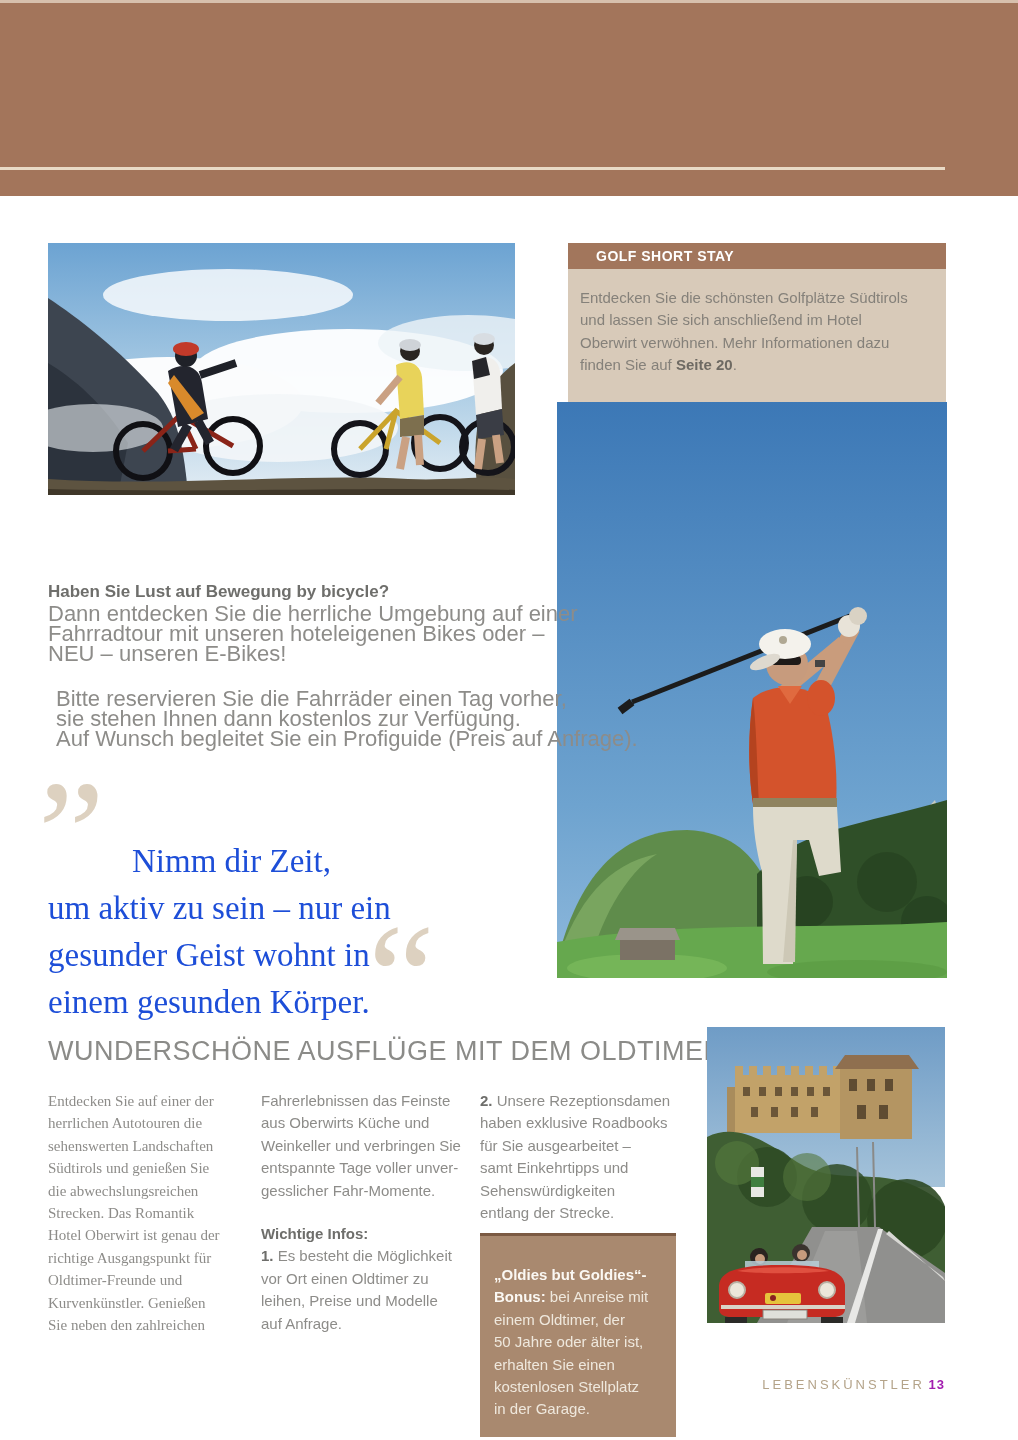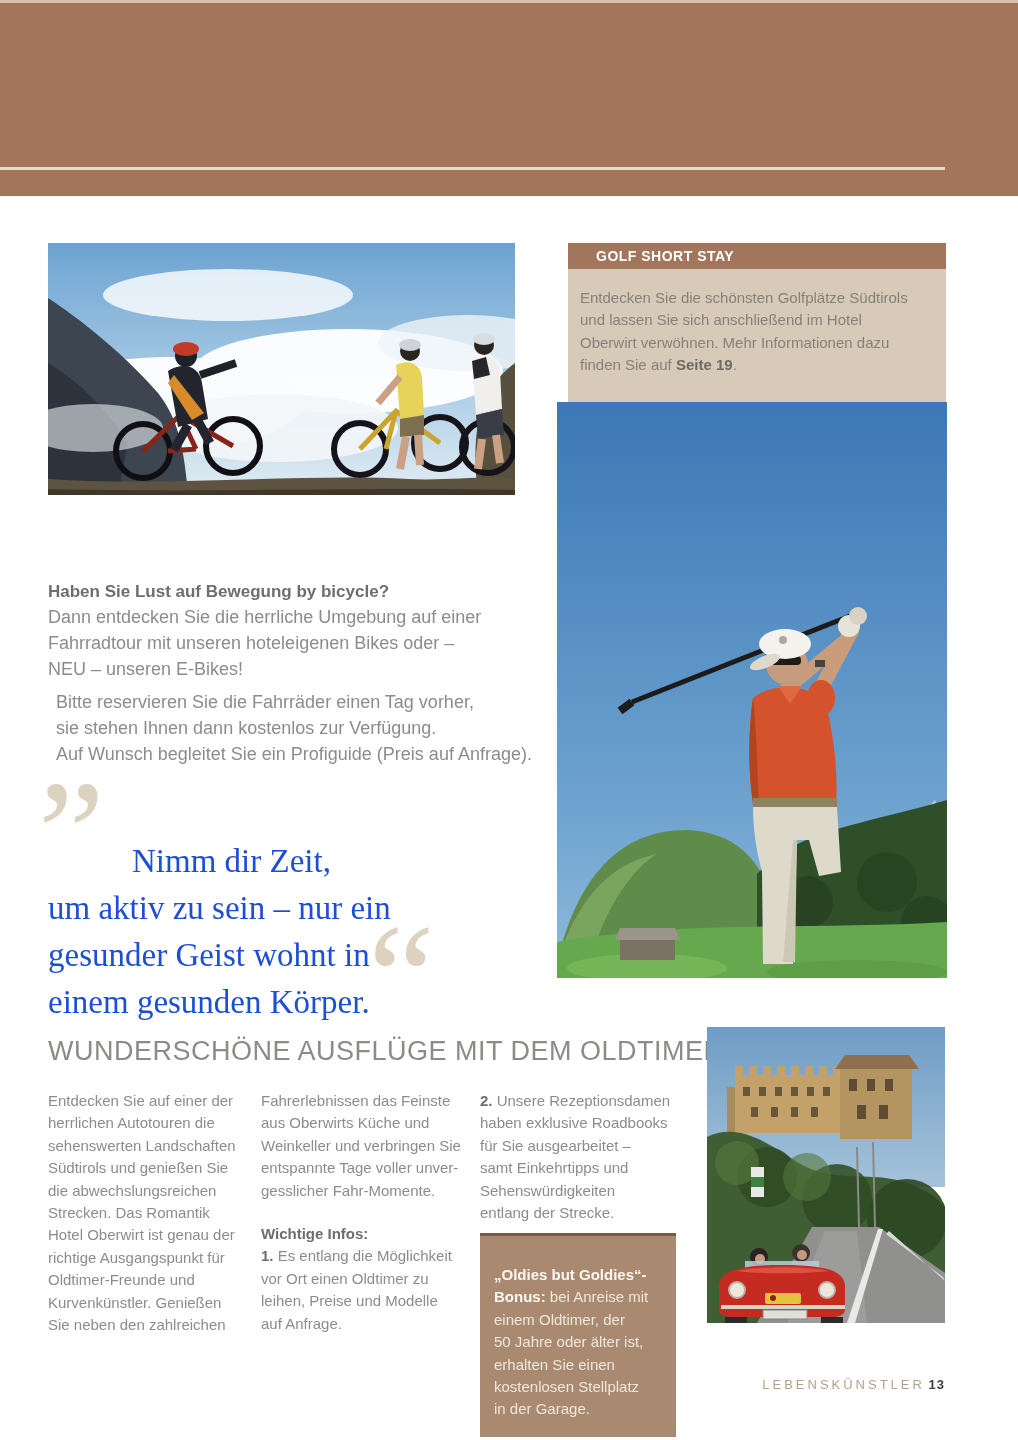--- a/index.html
+++ b/index.html
@@ -15,39 +15,39 @@
   .golf-box{left:568px;top:243px;width:378px;}
   .golf-box-header{height:26px;line-height:26px;background:#a2765c;color:#ffffff;
       font-weight:bold;font-size:14px;letter-spacing:.5px;padding-left:28px;}
   .golf-box-body{background:#d8cab9;color:#85817a;font-size:15px;line-height:22.4px;
       padding:18px 6px 32px 12px;}
   .golf-box-body b{color:#6e6a63;}
   
   .section-heading{font-size:27px;font-weight:400;color:#8b8b88;letter-spacing:.5px;}
   
   .lead{font-size:17px;font-weight:bold;color:#6e6e6b;}
-  .bodytext{font-size:18px;line-height:26px;color:#8d8c89;}
+  .bodytext{font-size:22px;line-height:20px;color:#8d8c89;}
   
   .quote-mark{font-family:"Liberation Serif",serif;font-size:150px;line-height:1;
       color:#ddd1c0;}
   .quote-text{font-family:"Liberation Serif",serif;font-size:33px;line-height:47px;
       color:#1d4ed8;text-indent:84px;}
   
   .col{font-size:15px;line-height:22.4px;color:#8d8c89;}
   .col .subhead{font-weight:bold;color:#6e6e6b;margin-top:21px;}
   .col b{color:#6e6e6b;}
   
   .oldies-box{left:480px;top:1233px;width:196px;height:204px;background:#a9896f;
       border-top:3px solid #7b5a43;box-sizing:border-box;padding:28px 12px 0 14px;
       font-size:15px;line-height:22.4px;color:#efe8dd;}
   .oldies-box b{color:#fbf8f3;}
   
   .footer{left:645px;top:1377px;width:300px;text-align:right;font-size:13px;}
   .footer .mag{color:#b4a389;letter-spacing:3px;}
-  .footer .pg{color:#404040;font-weight:bold;letter-spacing:1px;}
+  .footer .pg{color:#a21caf;font-weight:bold;letter-spacing:1px;}
   svg{display:block;}
 </style>
 </head>
 <body>
 
 <div class="page">
 
   <div class="abs header-band">
     <div class="abs header-top-line"></div>
     <div class="abs header-divider"></div>
@@ -103,21 +103,21 @@
     <path d="M434,196 L430,226 M448,192 L452,220" stroke="#caa183" stroke-width="8"></path>
   </svg>
 
   <div class="abs golf-box">
     <div class="golf-box-header">
       <span>GOLF SHORT STAY</span>
     </div>
     <div class="golf-box-body pre"><span>Entdecken Sie die schönsten Golfplätze Südtirols
 und lassen Sie sich anschließend im Hotel
 Oberwirt verwöhnen. Mehr Informationen dazu
-finden Sie auf </span><b>Seite 19</b><span>.</span></div>
+finden Sie auf </span><b>Seite 20</b><span>.</span></div>
   </div>
 
   <svg class="abs" style="left:557px;top:402px;" width="390" height="576" viewBox="0 0 390 576" preserveAspectRatio="none" role="img" aria-label="golfer-swinging-on-alpine-course">
     <defs>
       <linearGradient id="skyB" x1="0" y1="0" x2="0" y2="1">
         <stop offset="0" stop-color="#3c78b6"></stop>
           <stop offset=".7" stop-color="#6ea3cf"></stop>
         <stop offset="1" stop-color="#8fb9dc"></stop>
       </linearGradient>
     </defs>
@@ -167,40 +167,40 @@
 
   <div class="abs quote-mark" style="left:38px;top:758px;">”</div>
   <div class="abs quote-text pre" style="left:48px;top:838px;">Nimm dir Zeit,
 um aktiv zu sein – nur ein
 gesunder Geist wohnt in
 einem gesunden Körper.</div>
   <div class="abs quote-mark" style="left:368px;top:902px;">“</div>
 
   <div class="abs section-heading" style="left:48px;top:1036px;">WUNDERSCHÖNE AUSFLÜGE MIT DEM OLDTIMER</div>
 
-  <div class="abs col pre" style="left:48px;top:1090px;width:212px;">Entdecken Sie auf einer der
+  <div class="abs col pre" style="left:48px;top:1090px;width:212px;font-family:Liberation Serif, serif;">Entdecken Sie auf einer der
 herrlichen Autotouren die
 sehenswerten Landschaften
 Südtirols und genießen Sie
 die abwechslungsreichen
 Strecken. Das Romantik
 Hotel Oberwirt ist genau der
 richtige Ausgangspunkt für
 Oldtimer-Freunde und
 Kurvenkünstler. Genießen
 Sie neben den zahlreichen</div>
 
   <div class="abs col" style="left:261px;top:1090px;width:220px;">
     <div class="pre">Fahrerlebnissen das Feinste
 aus Oberwirts Küche und
 Weinkeller und verbringen Sie
 entspannte Tage voller unver-
 gesslicher Fahr-Momente.</div>
     <div class="subhead">Wichtige Infos:</div>
-    <div class="pre"><b>1.</b><span> Es entlang die Möglichkeit
+    <div class="pre"><b>1.</b><span> Es besteht die Möglichkeit
 vor Ort einen Oldtimer zu
 leihen, Preise und Modelle
 auf Anfrage.</span></div>
   </div>
 
   <div class="abs col pre" style="left:480px;top:1090px;width:200px;"><b>2.</b><span> Unsere Rezeptionsdamen
 haben exklusive Roadbooks
 für Sie ausgearbeitet –
 samt Einkehrtipps und
 Sehenswürdigkeiten

